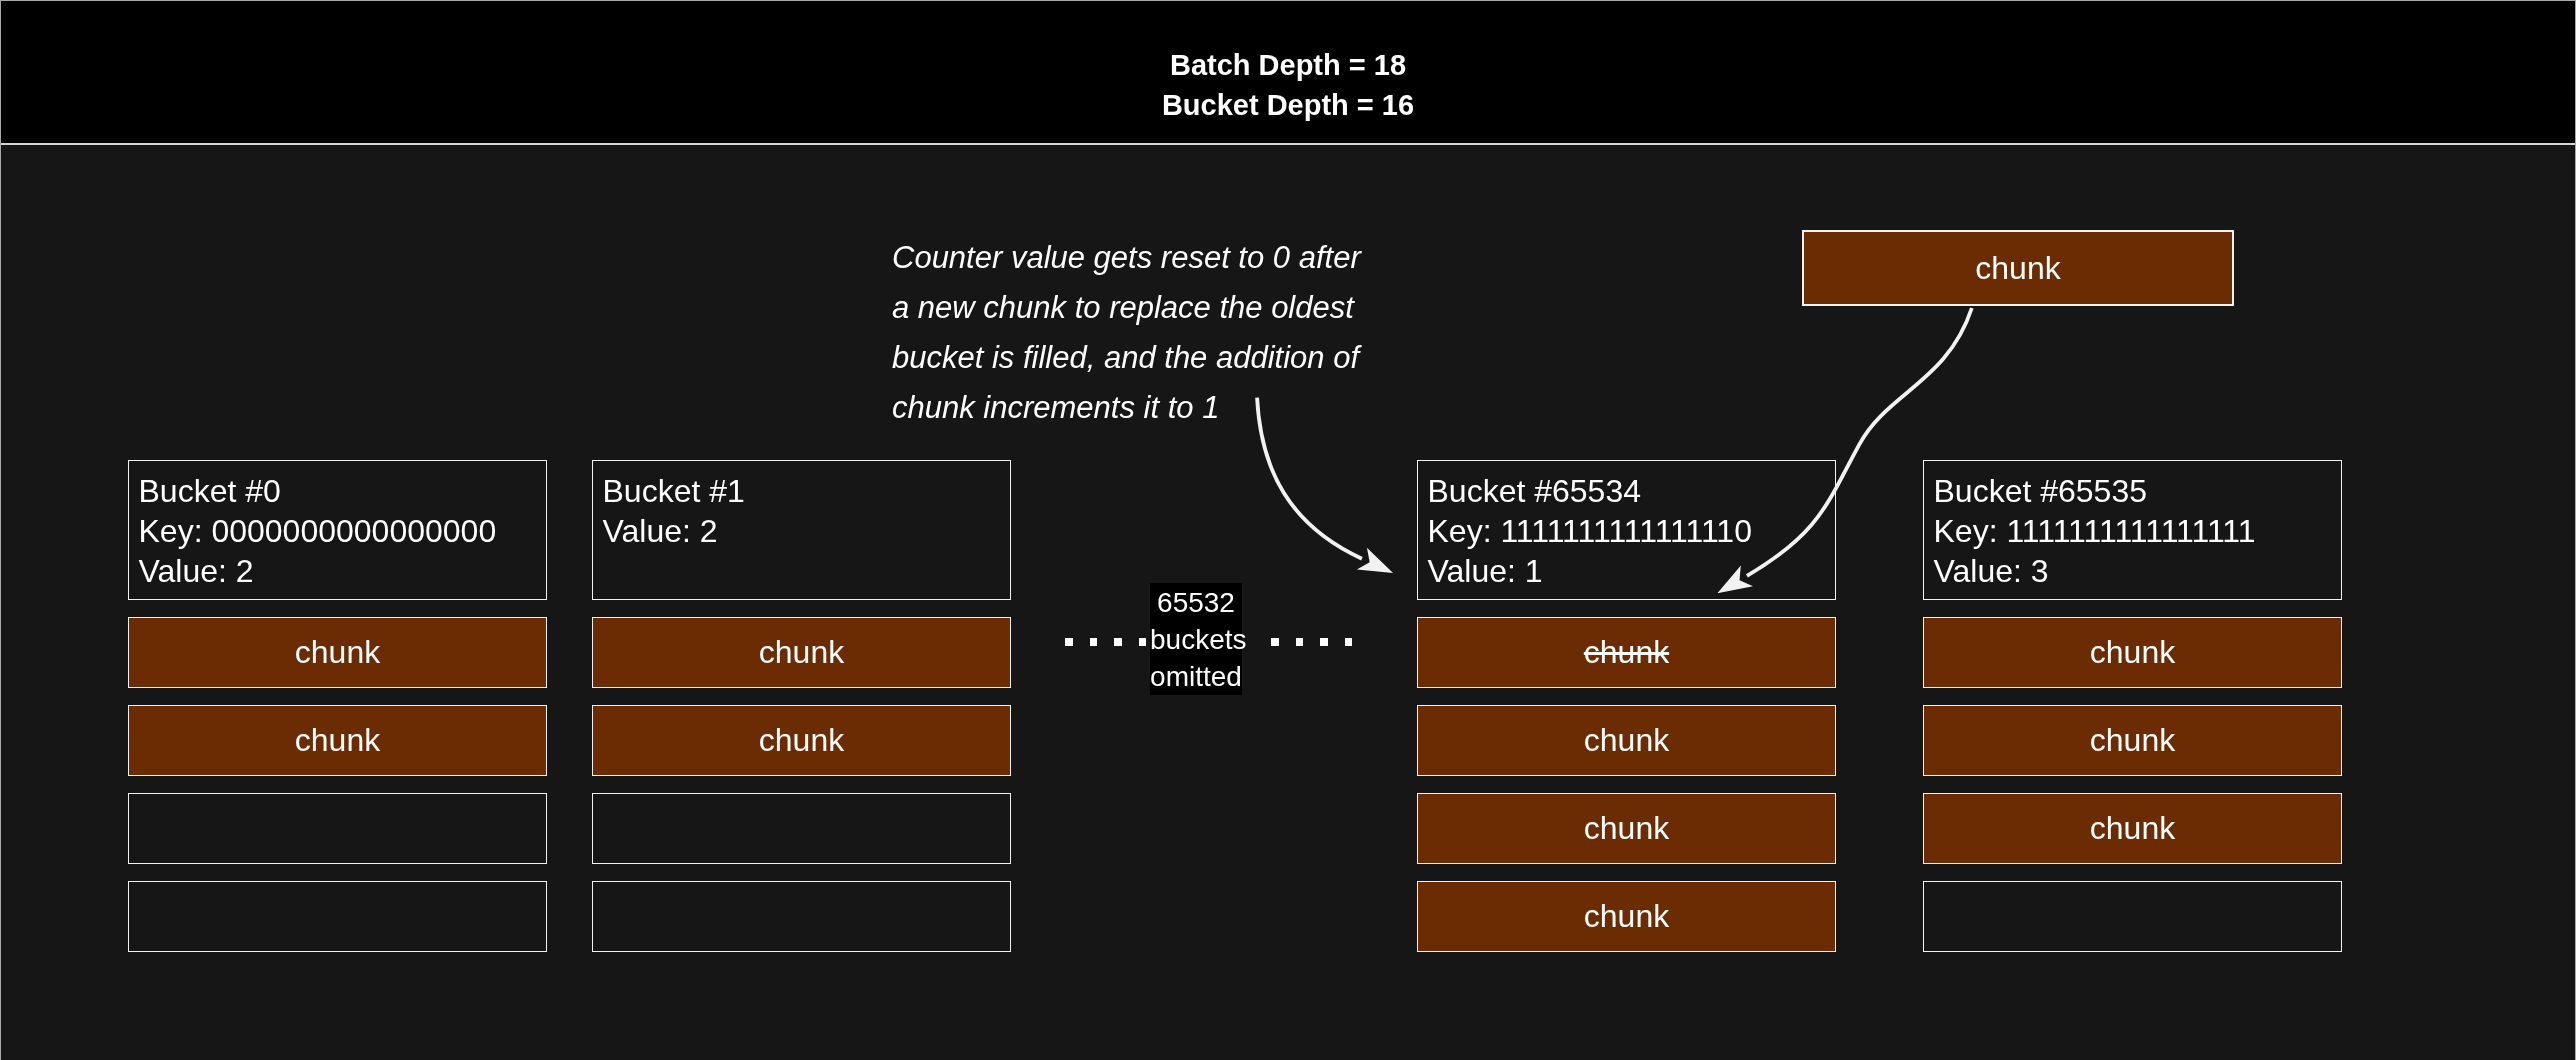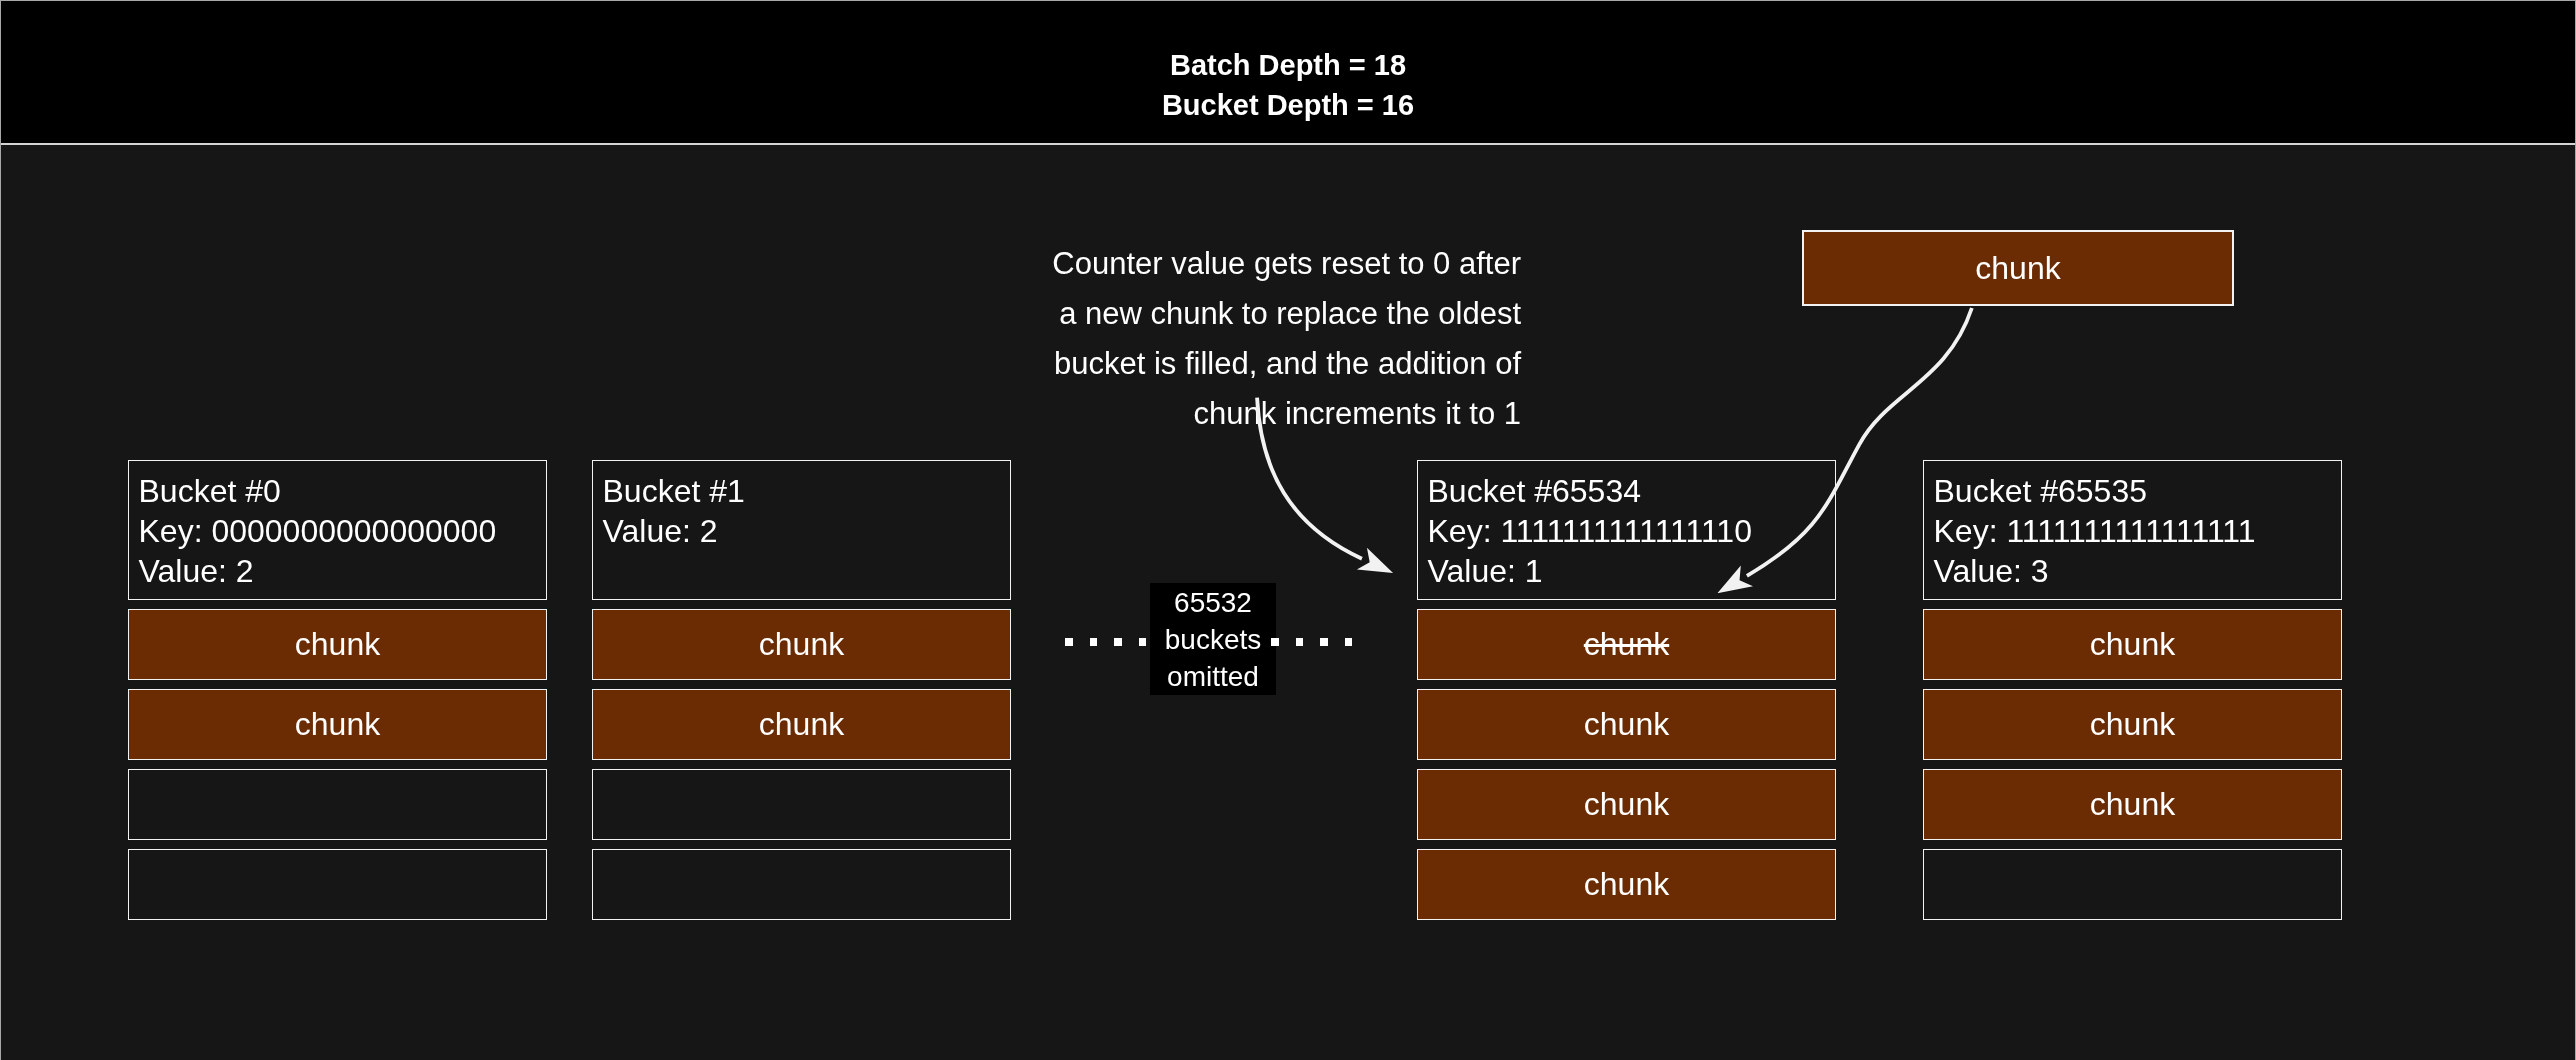--- a/index.html
+++ b/index.html
@@ -36,25 +36,26 @@
   .title-band .title-line {
     font-size: 29px;
     font-weight: bold;
     line-height: 40px;
   }
 
   
   .annotation {
     position: absolute;
     left: 891px;
-    top: 238px;
+    top: 232px;
     width: 629px;
-    text-align: right;
+    text-align: left;
     font-size: 31px;
     line-height: 50px;
+    font-style: italic;
   }
 
   
   .floating-chunk {
     position: absolute;
     left: 1801px;
     top: 229px;
     width: 432px;
     height: 76px;
     background: var(--chunk-fill);
@@ -65,21 +66,21 @@
     font-size: 32px;
   }
 
   
   .bucket {
     position: absolute;
     top: 459px;
     width: 434px;
     display: flex;
     flex-direction: column;
-    gap: 9px;
+    gap: 17px;
     padding-left: 15px;
   }
   .bucket-header {
     height: 140px;
     border: 1.9px solid var(--box-border);
     padding: 9.5px 7.6px 0 9.5px;
     font-size: 32px;
     line-height: 40px;
     white-space: nowrap;
   }
@@ -92,21 +93,21 @@
     font-size: 32px;
   }
   .slot.filled { background: var(--chunk-fill); }
   .slot.struck span { text-decoration: line-through; text-decoration-thickness: 2.9px; }
 
   
   .omitted-box {
     position: absolute;
     left: 1149px;
     top: 582px;
-    width: 126px;
+    width: 92px;
     height: 112px;
     background: var(--band-bg);
     text-align: center;
     font-size: 28px;
     line-height: 37px;
     padding-top: 1px;
   }
   .dots {
     position: absolute;
     top: 637px;

